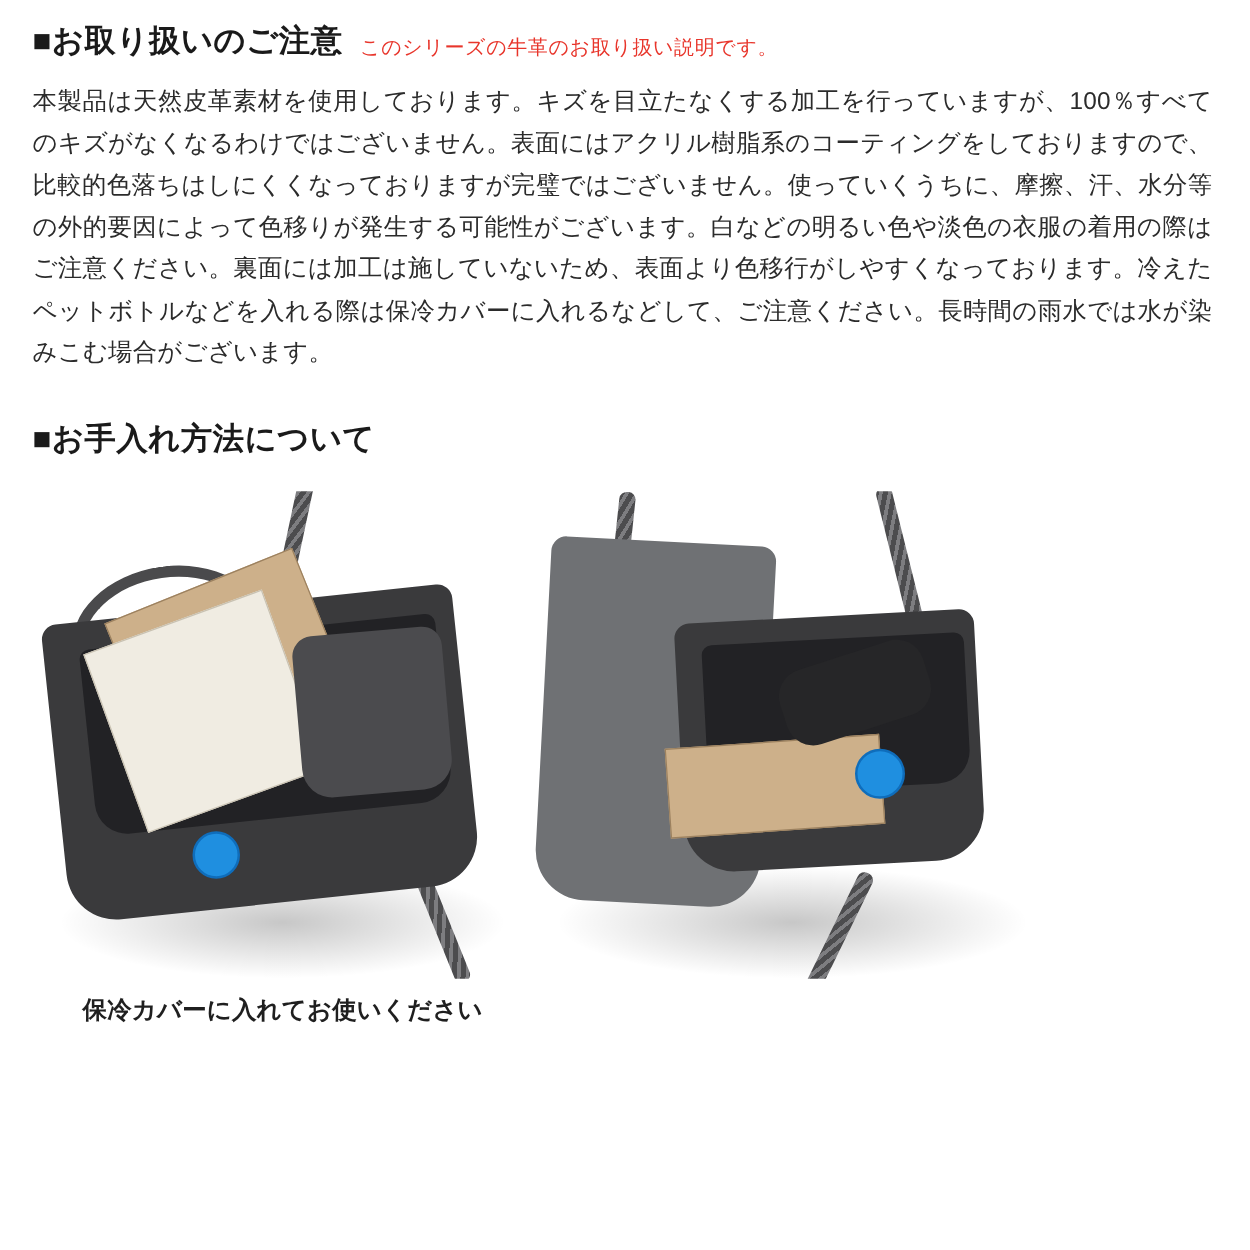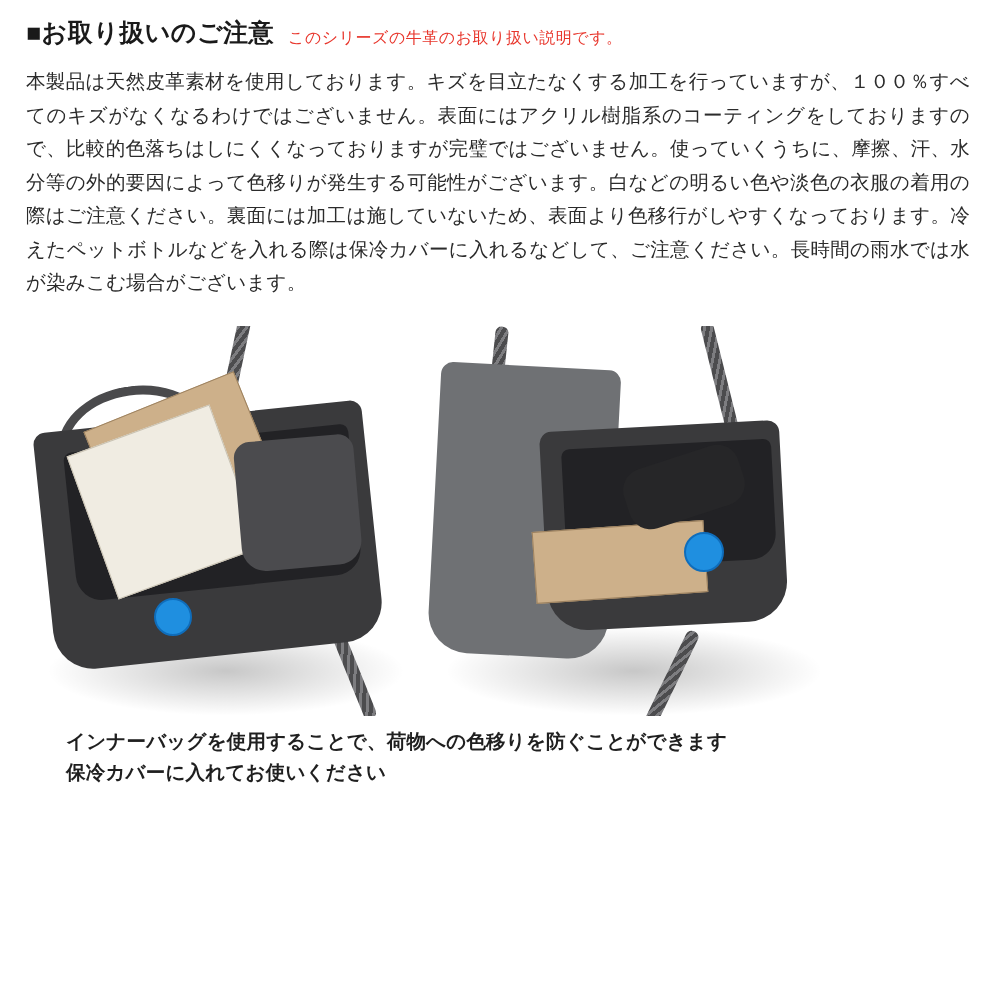--- a/index.html
+++ b/index.html
@@ -160,22 +160,23 @@
 </head>
 <body>
 
 <div class="page">
 
   <div class="head-row">
     <div class="section-heading">■お取り扱いのご注意</div>
     <div class="red-note">このシリーズの牛革のお取り扱い説明です。</div>
   </div>
 
-  <div class="body-text">本製品は天然皮革素材を使用しております。キズを目立たなくする加工を行っていますが、１００％すべてのキズがなくなるわけではございません。表面にはアクリル樹脂系のコーティングをしておりますので、比較的色落ちはしにくくなっておりますが完璧ではございません。使っていくうちに、摩擦、汗、水分等の外的要因によって色移りが発生する可能性がございます。白などの明るい色や淡色の衣服の着用の際はご注意ください。裏面には加工は施していないため、表面より色移行がしやすくなっております。冷えたペットボトルなどを入れる際は保冷カバーに入れるなどして、ご注意ください。長時間の雨水では水が染みこむ場合がございます。</div>
-
+  <div class="body-text">本製品は天然皮革素材を使用しております。キズを目立たなくする加工を行っていますが、100％すべてのキズがなくなるわけではございません。表面にはアクリル樹脂系のコーティングをしておりますので、比較的色落ちはしにくくなっておりますが完璧ではございません。使っていくうちに、摩擦、汗、水分等の外的要因によって色移りが発生する可能性がございます。白などの明るい色や淡色の衣服の着用の際はご注意ください。裏面には加工は施していないため、表面より色移行がしやすくなっております。冷えたペットボトルなどを入れる際は保冷カバーに入れるなどして、ご注意ください。長時間の雨水では水が染みこむ場合がございます。</div>
+
+  <div class="section-heading-2">■お手入れ方法について</div>
 
 
   <div class="photo-area">
 
     <div class="photo photo-left">
       <div class="shadow" style="left:20px; top:300px; width:360px; height:90px;"></div>
 
       <div class="handle" style="left:30px; top:60px; width:140px; height:80px; transform:rotate(-8deg);"></div>
       <div class="strap" style="left:192px; top:-10px; width:13px; height:200px; transform:rotate(12deg);"></div>
       <div class="strap" style="left:300px; top:190px; width:13px; height:210px; transform:rotate(-22deg);"></div>
@@ -200,17 +201,16 @@
       <div class="bag-body" style="left:120px; top:100px; width:240px; height:200px; transform:rotate(-3deg);"></div>
       <div class="bag-inner" style="left:140px; top:118px; width:210px; height:120px; transform:rotate(-3deg);"></div>
 
       <div class="book" style="left:110px; top:200px; width:170px; height:70px; transform:rotate(-4deg);"></div>
       <div class="dark-tube" style="left:200px; top:130px; width:120px; height:62px; transform:rotate(-18deg);"></div>
       <div class="bottle-cap" style="left:260px; top:206px; width:36px; height:36px;"></div>
     </div>
   </div>
 
   <div class="caption">
-    <div>インナーバッグを使用することで、荷物への色移りを防ぐことができます</div>
     <div>保冷カバーに入れてお使いください</div>
   </div>
 
 </div>
 
 </body></html>

